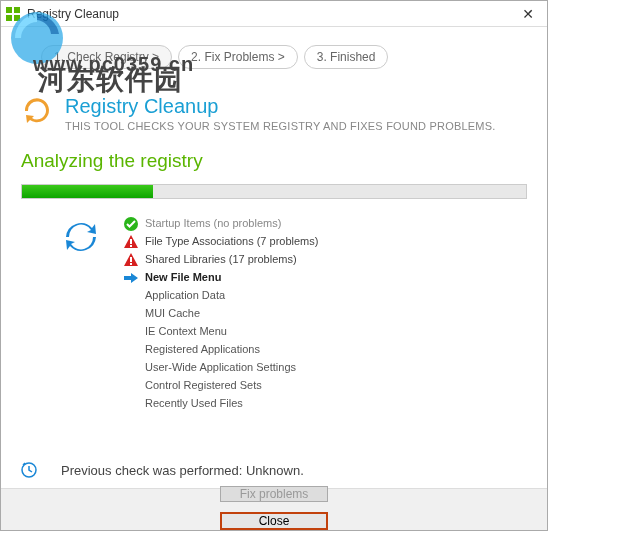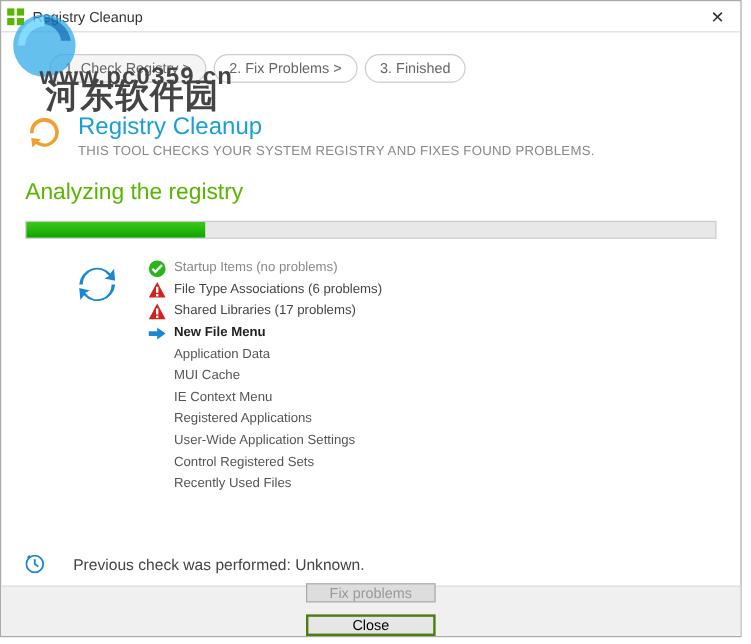--- a/index.html
+++ b/index.html
@@ -6,21 +6,21 @@
     body {
       font-family: "Segoe UI", Arial, sans-serif;
       font-size: 13px;
       background: #fff;
       width: 626px;
       height: 537px;
       overflow: hidden;
       position: relative;
     }
     .window {
-      width: 618px;
+      width: 548px;
       height: 531px;
       border: 1px solid #aaa;
       background: #fff;
       position: relative;
     }
     .titlebar {
       height: 26px;
       display: flex;
       align-items: center;
       padding: 0 4px;
@@ -202,21 +202,21 @@
       font-size: 12px;
       cursor: pointer;
       font-family: inherit;
     }
     .btn:disabled {
       color: #999;
       background: #ddd;
       cursor: default;
     }
     .btn.primary {
-      border: 2px solid #4d7c0f;
+      border: 2px solid #c2410c;
       background: #e6e6e6;
     }
   </style>
 </head>
 <body>
 
 <div class="window">
 
   <div class="titlebar">
     <svg class="titlebar-icon" viewBox="0 0 16 16">
@@ -271,21 +271,21 @@
             <path d="M4 8 l2.5 2.5 L12 5" stroke="#fff" stroke-width="2" fill="none"></path>
           </svg>
         <span>Startup Items (no problems)</span>
       </div>
       <div class="item">
         <svg class="ico" viewBox="0 0 16 16">
             <path d="M8 1 L15 14 L1 14 Z" fill="#d62020"></path>
             <rect x="7" y="5" width="2" height="5" fill="#fff"></rect>
             <rect x="7" y="11" width="2" height="2" fill="#fff"></rect>
           </svg>
-        <span>File Type Associations (6 problems)</span>
+        <span>File Type Associations (7 problems)</span>
       </div>
       <div class="item">
         <svg class="ico" viewBox="0 0 16 16">
             <path d="M8 1 L15 14 L1 14 Z" fill="#d62020"></path>
             <rect x="7" y="5" width="2" height="5" fill="#fff"></rect>
             <rect x="7" y="11" width="2" height="2" fill="#fff"></rect>
           </svg>
         <span>Shared Libraries (17 problems)</span>
       </div>
       <div class="item current">

